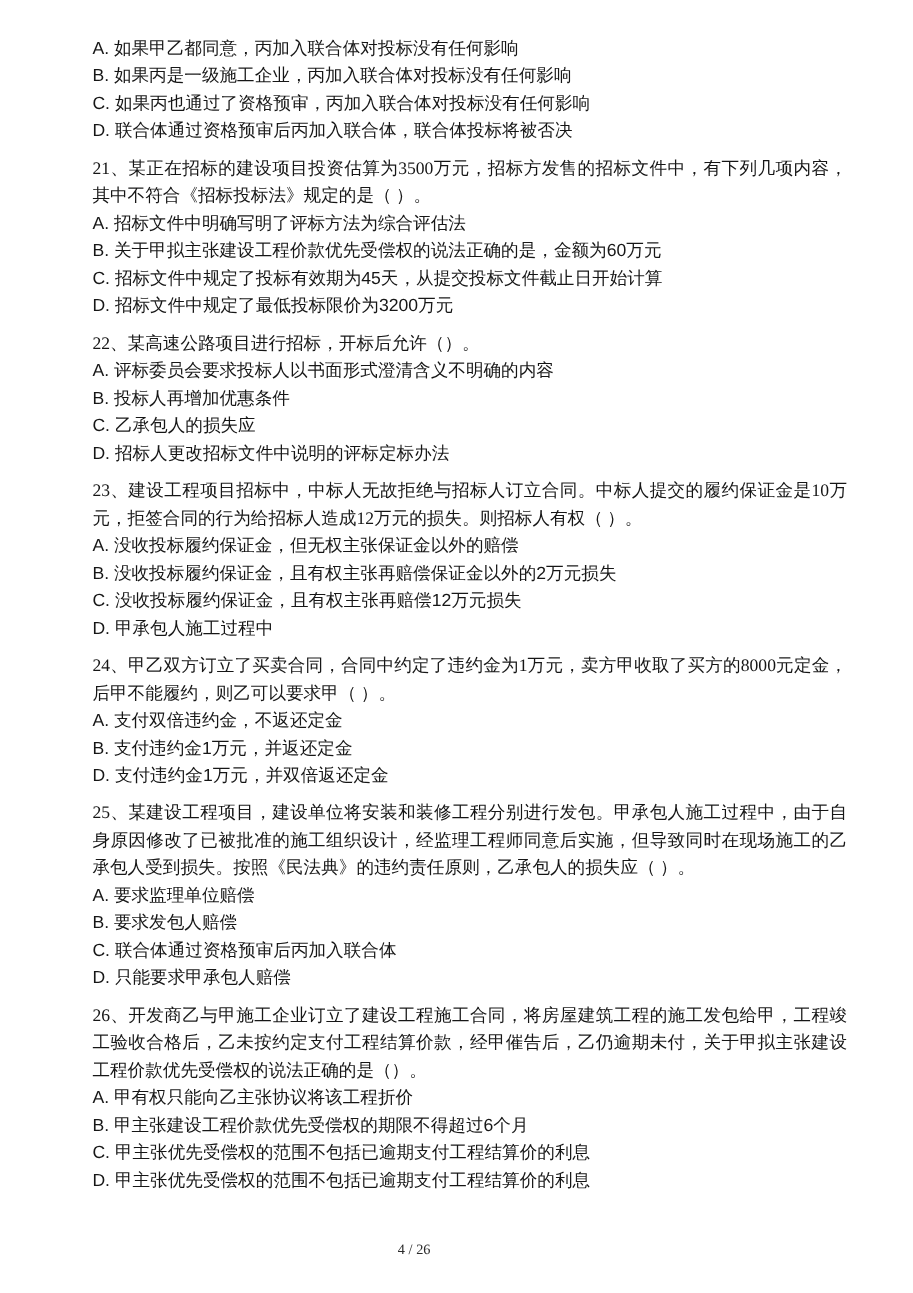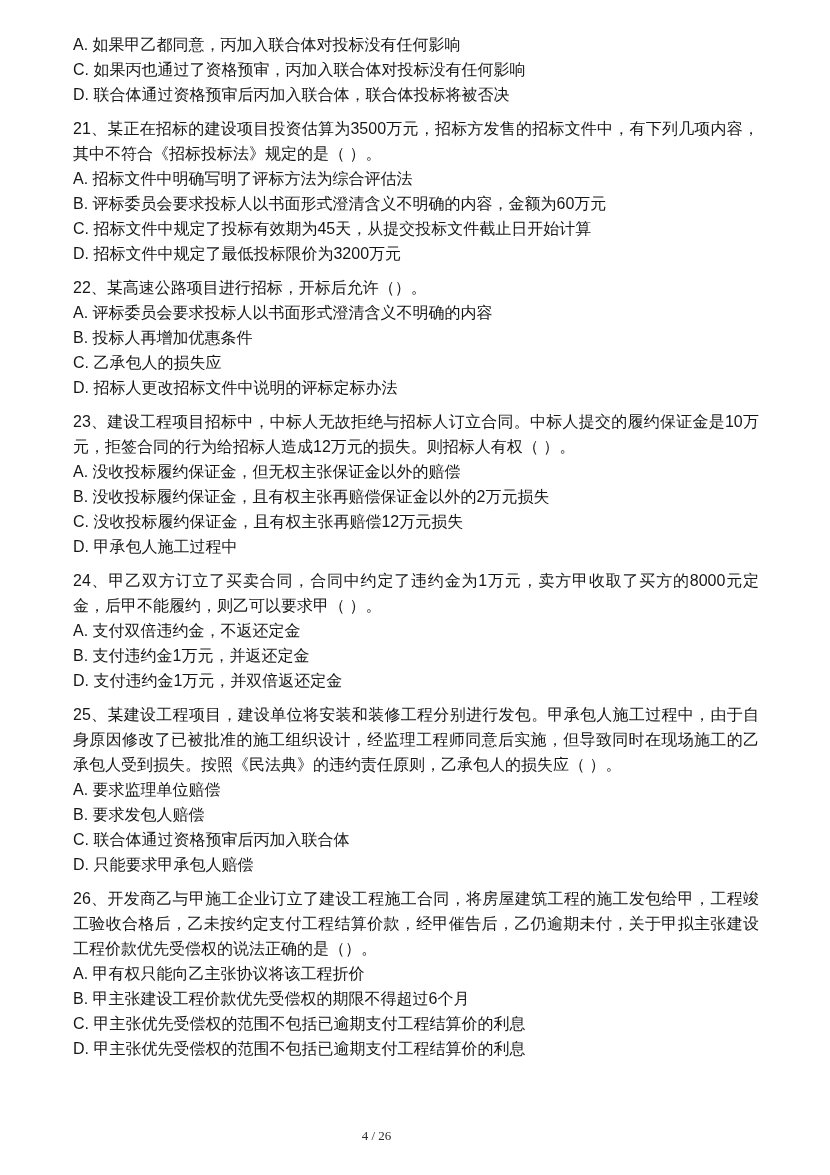--- a/index.html
+++ b/index.html
@@ -10,62 +10,64 @@
     width: 830px;
     height: 1175px;
     background: #ffffff;
     position: relative;
     overflow: hidden;
     font-family: "Liberation Sans", "DejaVu Sans", sans-serif;
     color: #161616;
   }
   .content {
     position: absolute;
-    left: 73px;
+    left: 84px;
     top: 32px;
     width: 686px;
   }
   .block {
     margin: 0 0 9px 0;
   }
   .content p {
     margin: 0;
     font-size: 16px;
     line-height: 25px;
     text-align: justify;
     word-break: break-all;
   }
   .stem {
     margin-bottom: 2px;
+    font-family: Liberation Serif, serif;
   }
   .page-footer {
     position: absolute;
     top: 1128px;
     left: 0;
     width: 753px;
     text-align: center;
     font-family: "Liberation Serif", "DejaVu Serif", serif;
     font-size: 13px;
     color: #2a2a2a;
   }
 </style>
 </head>
 <body>
 
 <div class="page">
   <main class="content">
       <section class="block">
         <p class="option">A. 如果甲乙都同意，丙加入联合体对投标没有任何影响</p>
+        <p class="option">B. 如果丙是一级施工企业，丙加入联合体对投标没有任何影响</p>
         <p class="option">C. 如果丙也通过了资格预审，丙加入联合体对投标没有任何影响</p>
         <p class="option">D. 联合体通过资格预审后丙加入联合体，联合体投标将被否决</p>
       </section>
       <section class="block">
         <p class="stem">21、某正在招标的建设项目投资估算为3500万元，招标方发售的招标文件中，有下列几项内容，其中不符合《招标投标法》规定的是（ ）。</p>
         <p class="option">A. 招标文件中明确写明了评标方法为综合评估法</p>
-        <p class="option">B. 评标委员会要求投标人以书面形式澄清含义不明确的内容，金额为60万元</p>
+        <p class="option">B. 关于甲拟主张建设工程价款优先受偿权的说法正确的是，金额为60万元</p>
         <p class="option">C. 招标文件中规定了投标有效期为45天，从提交投标文件截止日开始计算</p>
         <p class="option">D. 招标文件中规定了最低投标限价为3200万元</p>
       </section>
       <section class="block">
         <p class="stem">22、某高速公路项目进行招标，开标后允许（）。</p>
         <p class="option">A. 评标委员会要求投标人以书面形式澄清含义不明确的内容</p>
         <p class="option">B. 投标人再增加优惠条件</p>
         <p class="option">C. 乙承包人的损失应</p>
         <p class="option">D. 招标人更改招标文件中说明的评标定标办法</p>
       </section>

